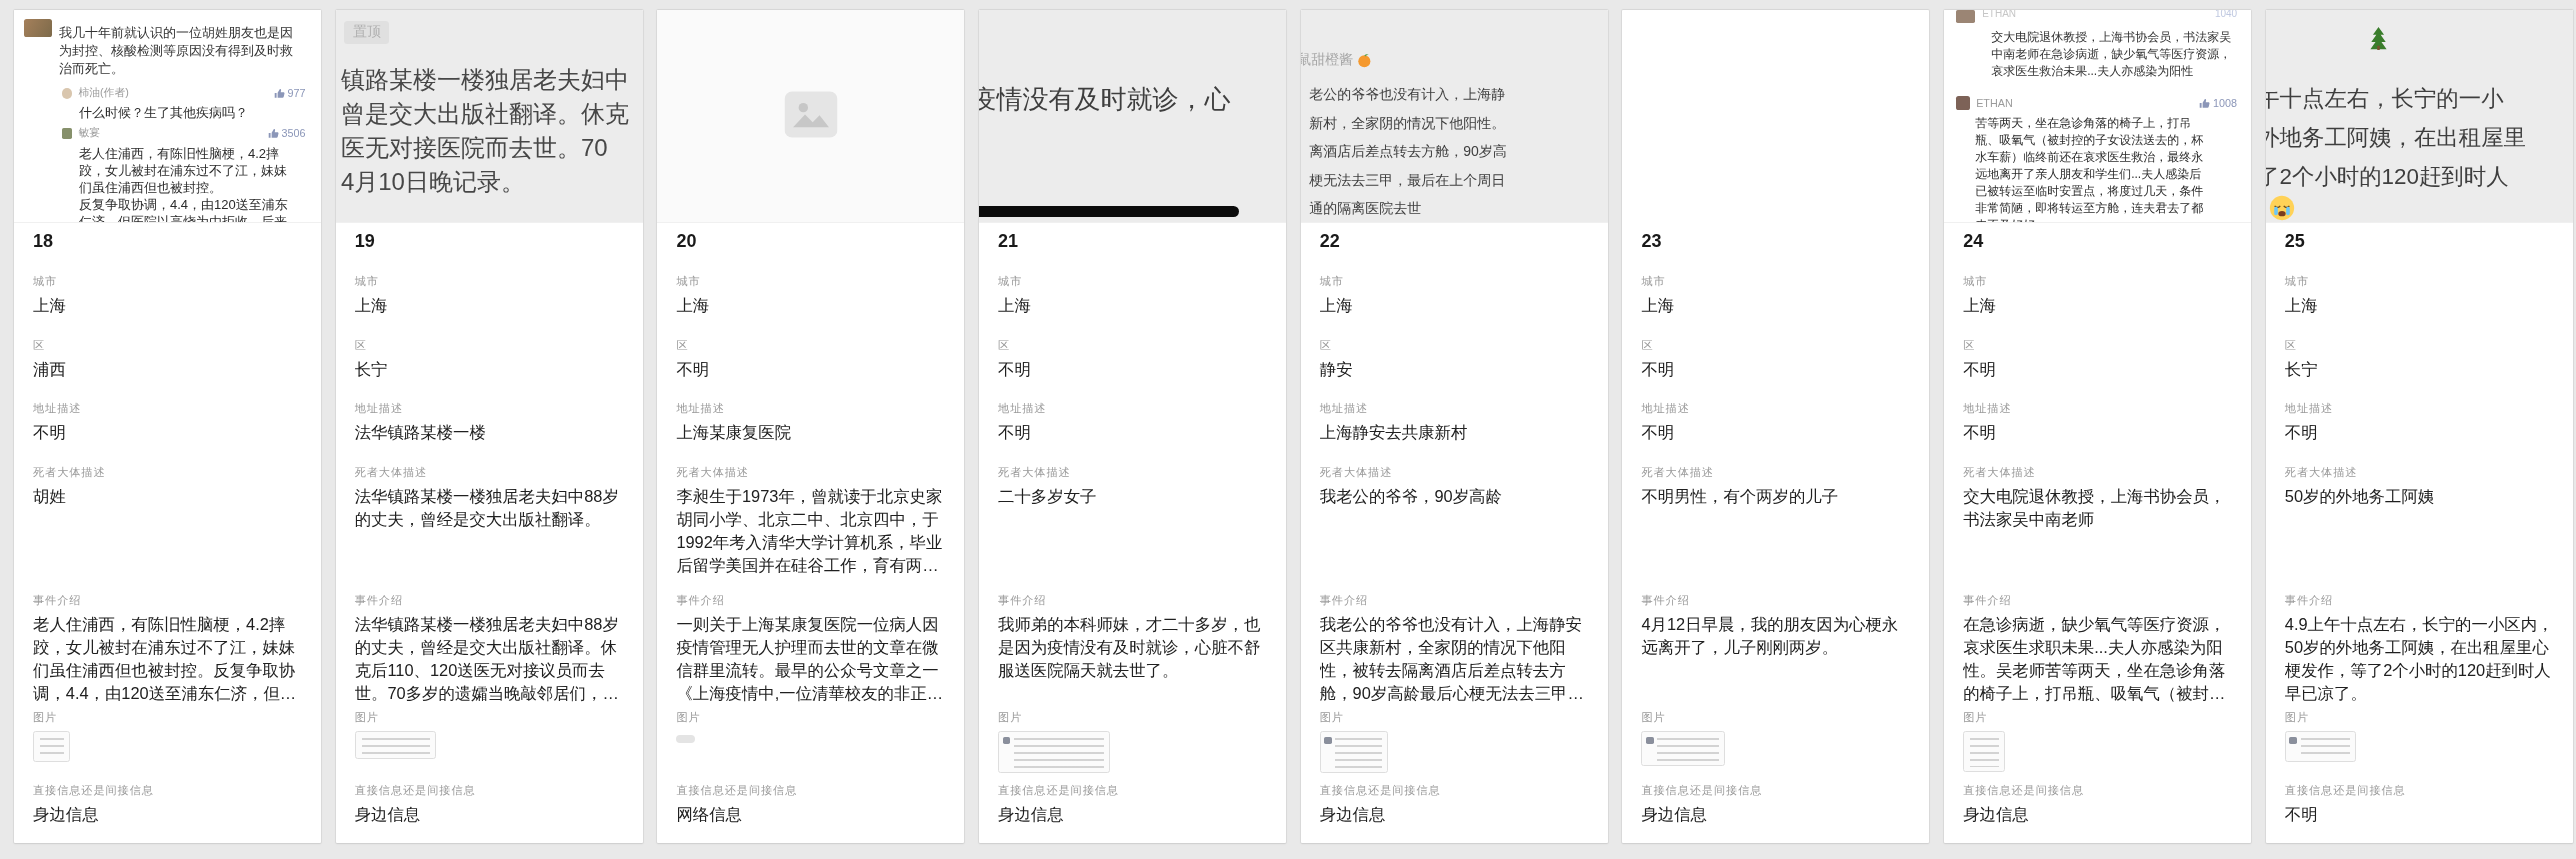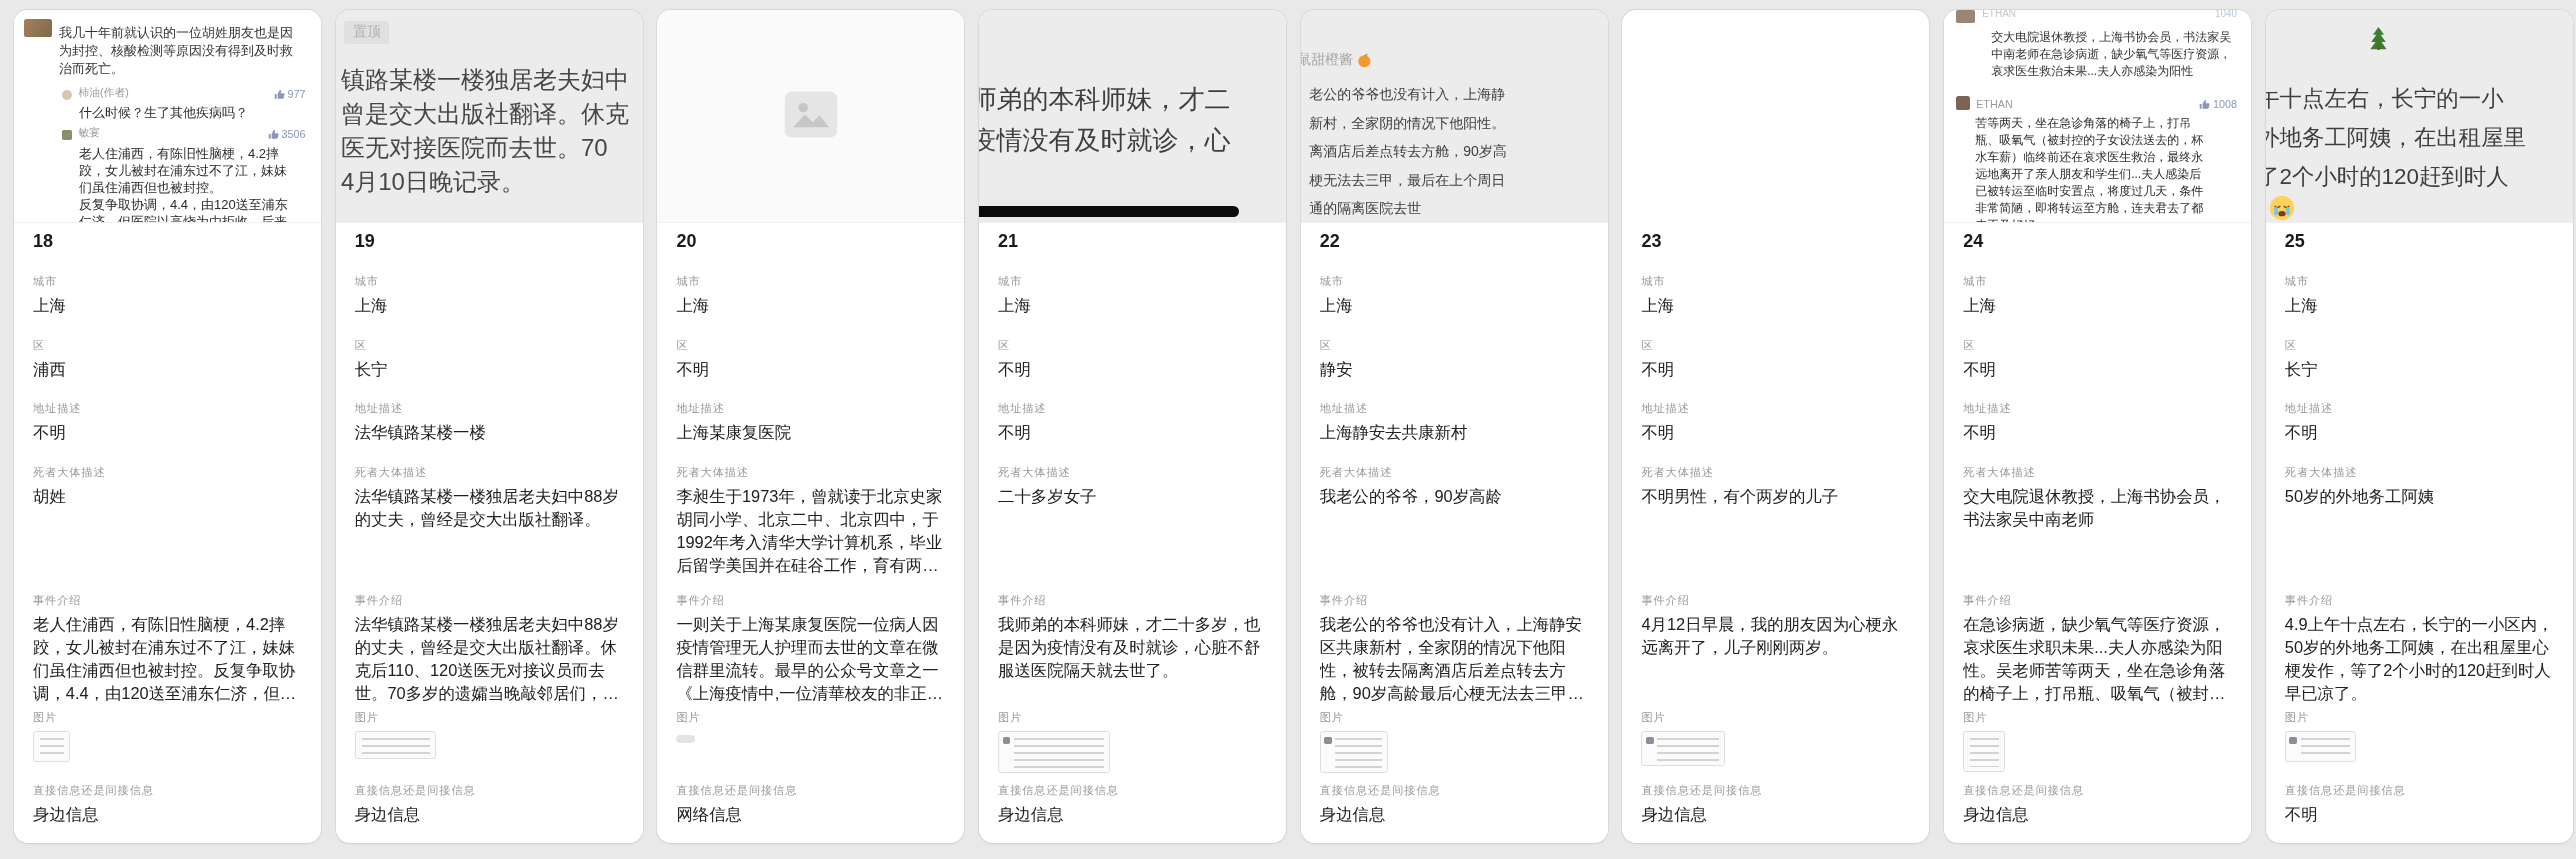--- a/index.html
+++ b/index.html
@@ -7,32 +7,32 @@
     width:2576px;height:859px;overflow:hidden;
     background:#e9e9e9;
     font-family:"Liberation Sans", sans-serif;
     -webkit-font-smoothing:antialiased;
   }
   .board{
     display:flex;gap:14.7px;padding:10.4px 0 0 14px;align-items:flex-start;
   }
   .card{
     position:relative;flex:0 0 307px;width:307px;height:833px;
-    background:#ffffff;border-radius:14px;overflow:hidden;
+    background:#ffffff;border-radius:1px;overflow:hidden;
     box-shadow:0 0 0 0.9px rgba(0,0,0,.055), 0 0.9px 2.6px rgba(0,0,0,.07);
   }
   
   .preview{
     position:relative;height:212px;overflow:hidden;background:#ececec;
     border-bottom:0.9px solid #f0f0f0;
   }
   .pv-white{background:#ffffff;}
   
   .post{position:absolute;color:#333;}
-  .crow{position:absolute;display:flex;align-items:flex-end;gap:6px;}
+  .crow{position:absolute;display:flex;align-items:center;gap:6px;}
   .crow .av{width:10.4px;height:10.4px;background:#d9c6ae;flex:0 0 auto;}
   .av.round{border-radius:50%;}
   .cname{color:#9b9b9b;font-size:10.8px;}
   .likes{margin-left:auto;color:#8b96b8;font-size:10.8px;display:flex;align-items:center;gap:2.6px;}
   .ctext{position:absolute;color:#2b2b2b;white-space:pre-line;}
   
   .btwrap{position:absolute;white-space:nowrap;color:#3e3e3e;}
   
   .c18 .main-av{position:absolute;left:10.4px;top:8.6px;width:28px;height:18px;background:linear-gradient(120deg,#a5805b,#7d6a4a);border-radius:2.6px;}
   .c18 .post{left:45px;top:14px;width:243px;font-size:13px;line-height:18px;}
@@ -242,21 +242,20 @@
       <div class="grp g7">
           <div class="lbl">直接信息还是间接信息</div>
           <div class="val">网络信息</div>
         </div>
     </div>
   </div>
 
   <div class="card c21">
     <div class="preview">
       <div class="btwrap">
-        <div>师弟的本科师妹，才二</div>
         <div>疫情没有及时就诊，心</div>
       </div>
       <div class="bar"></div>
     </div>
     <div class="body">
       <div class="num">21</div>
       <div class="grp g1">
           <div class="lbl">城市</div>
           <div class="val">上海</div>
         </div>

